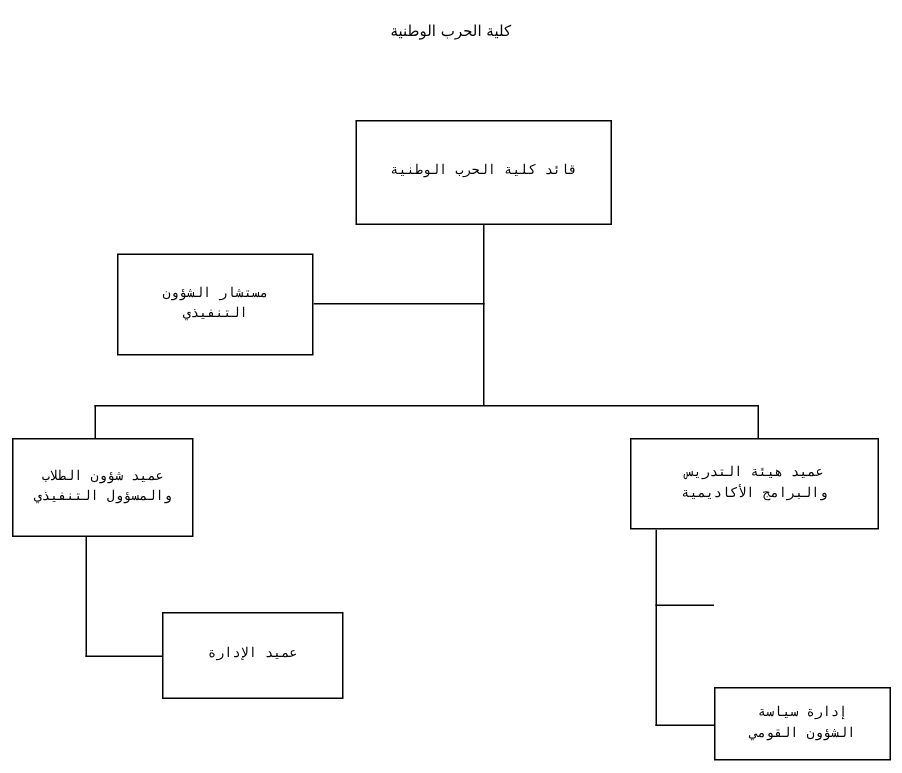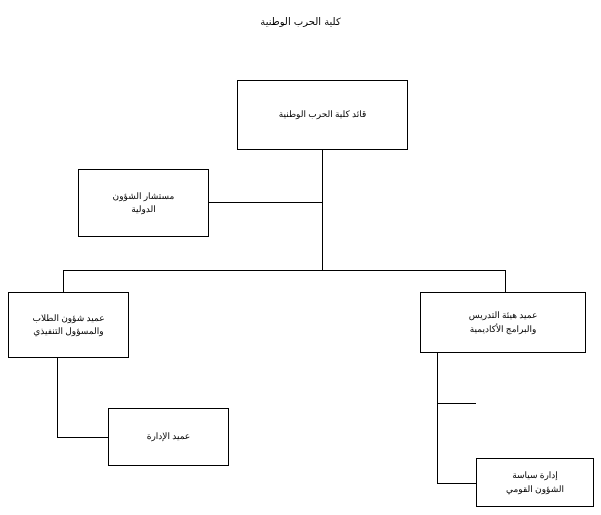--- a/index.html
+++ b/index.html
@@ -24,21 +24,21 @@
     background: #ffffff;
     display: flex;
     align-items: center;
     justify-content: center;
     text-align: center;
     z-index: 2;
   }
   .node-label {
     direction: rtl;
     unicode-bidi: bidi-override;
-    font-family: Liberation Serif, serif;
+    font-family: Liberation Mono, monospace;
     font-size: 9px;
     line-height: 1.45;
     color: #000000;
     white-space: pre-line;
     padding: 0 4px;
   }
   .chart-title {
     position: absolute;
     left: 0;
     right: 0;
@@ -81,21 +81,21 @@
   <div class="line line-v" style="left:437px; top:353px; height:131px;"></div>
   <div class="line line-h" style="left:437px; top:403px; width:39px;"></div>
   <div class="line line-h" style="left:437px; top:483px; width:39px;"></div>
 
   <div class="node" style="left:237px; top:80px; width:171px; height:70px;">
     <span class="node-label">قائد كلية الحرب الوطنية</span>
   </div>
 
   <div class="node" style="left:78px; top:169px; width:131px; height:68px;">
     <span class="node-label">مستشار الشؤون
-الدولية</span>
+التنفيذي</span>
   </div>
 
   <div class="node" style="left:8px; top:292px; width:121px; height:66px;">
     <span class="node-label">عميد شؤون الطلاب
 والمسؤول التنفيذي</span>
   </div>
 
   <div class="node" style="left:420px; top:292px; width:166px; height:61px;">
     <span class="node-label">عميد هيئة التدريس
 والبرامج الأكاديمية</span>

